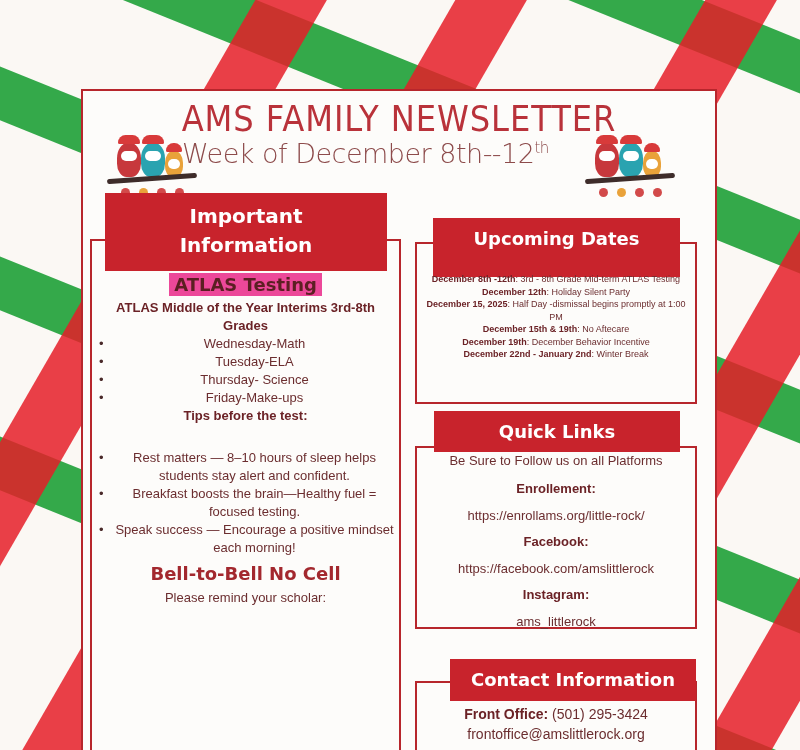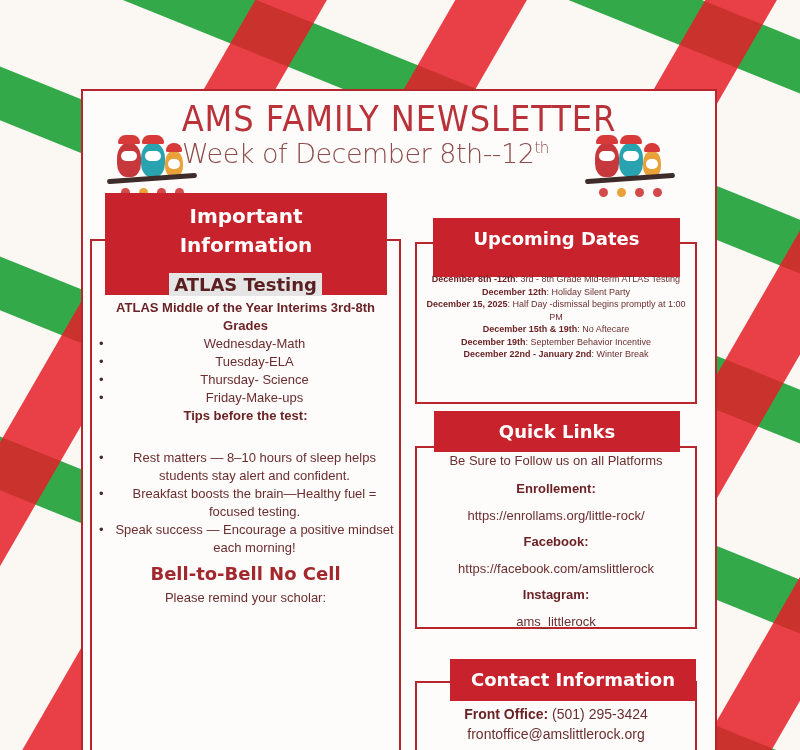--- a/index.html
+++ b/index.html
@@ -83,27 +83,27 @@
         <div class="eyes"></div>
       </div>
     <div class="branch"></div>
     <div class="orn" style="left:14px;background:#d24a4a;"></div>
     <div class="orn" style="left:32px;background:#e9a23a;"></div>
     <div class="orn" style="left:50px;background:#d24a4a;"></div>
     <div class="orn" style="left:68px;background:#d24a4a;"></div>
   </div>
 
   <div class="box" style="left:7px;top:148px;width:311px;height:540px;"></div>
-  <div class="hdr" style="left:22px;top:102px;width:282px;height:102px;font-size:20px;line-height:29px;padding-top:9px;box-sizing:border-box;">
+  <div class="hdr" style="left:22px;top:102px;width:282px;height:78px;font-size:20px;line-height:29px;padding-top:9px;box-sizing:border-box;">
     <div>Important</div>
     <div>Information</div>
   </div>
 
   <div class="txt" style="left:10px;top:182px;width:305px;">
-    <div style="text-align:center;"><span class="b" style="display:inline-block;background:#e5e5e5;padding:1px 5px;font-size:18px;color:#5b1f22;font-family:'DejaVu Sans',sans-serif;">ATLAS Testing</span></div>
+    <div style="text-align:center;"><span class="b" style="display:inline-block;background:#ec4899;padding:1px 5px;font-size:18px;color:#5b1f22;font-family:'DejaVu Sans',sans-serif;">ATLAS Testing</span></div>
     <div class="b" style="font-size:13px;line-height:18px;margin-top:3px;padding:0 10px;">ATLAS Middle of the Year Interims 3rd-8th Grades</div>
     <ul class="dot" style="font-size:13px;line-height:18px;">
       <li>Wednesday-Math</li>
       <li>Tuesday-ELA</li>
       <li>Thursday- Science</li>
       <li>Friday-Make-ups</li>
     </ul>
     <div class="b" style="font-size:13px;line-height:18px;">Tips before the test:</div>
     <ul class="dot" style="font-size:13px;line-height:18px;margin-top:24px;">
       <li>Rest matters — 8–10 hours of sleep helps students stay alert and confident.</li>
@@ -117,21 +117,21 @@
     <div style="font-size:13px;line-height:20px;margin-top:4px;">Please remind your scholar:</div>
   </div>
 
   <div class="box" style="left:332px;top:151px;width:282px;height:162px;"></div>
   <div class="hdr" style="left:350px;top:127px;width:247px;height:59px;font-size:18px;line-height:42px;">Upcoming Dates</div>
   <div class="txt" style="left:340px;top:182px;width:266px;font-size:9px;line-height:12.5px;">
     <div><span class="b">December 8th -12th</span><span>: 3rd - 8th Grade Mid-term ATLAS Testing</span></div>
     <div><span class="b">December 12th</span><span>: Holiday Silent Party</span></div>
     <div><span class="b">December 15, 2025</span><span>: Half Day -dismissal begins promptly at 1:00 PM</span></div>
     <div><span class="b">December 15th &amp; 19th</span><span>: No Aftecare</span></div>
-    <div><span class="b">December 19th</span><span>: September Behavior Incentive</span></div>
+    <div><span class="b">December 19th</span><span>: December Behavior Incentive</span></div>
     <div><span class="b">December 22nd - January 2nd</span><span>: Winter Break</span></div>
   </div>
 
   <div class="box" style="left:332px;top:355px;width:282px;height:183px;"></div>
   <div class="hdr" style="left:351px;top:320px;width:246px;height:41px;font-size:18px;line-height:41px;">Quick Links</div>
   <div class="txt" style="left:335px;top:361px;width:276px;font-size:13px;line-height:26.5px;">
     <div style="line-height:18px;margin-bottom:6px;">Be Sure to Follow us on all Platforms</div>
     <div class="b">Enrollement:</div>
     <div>https://enrollams.org/little-rock/</div>
     <div class="b">Facebook:</div>

